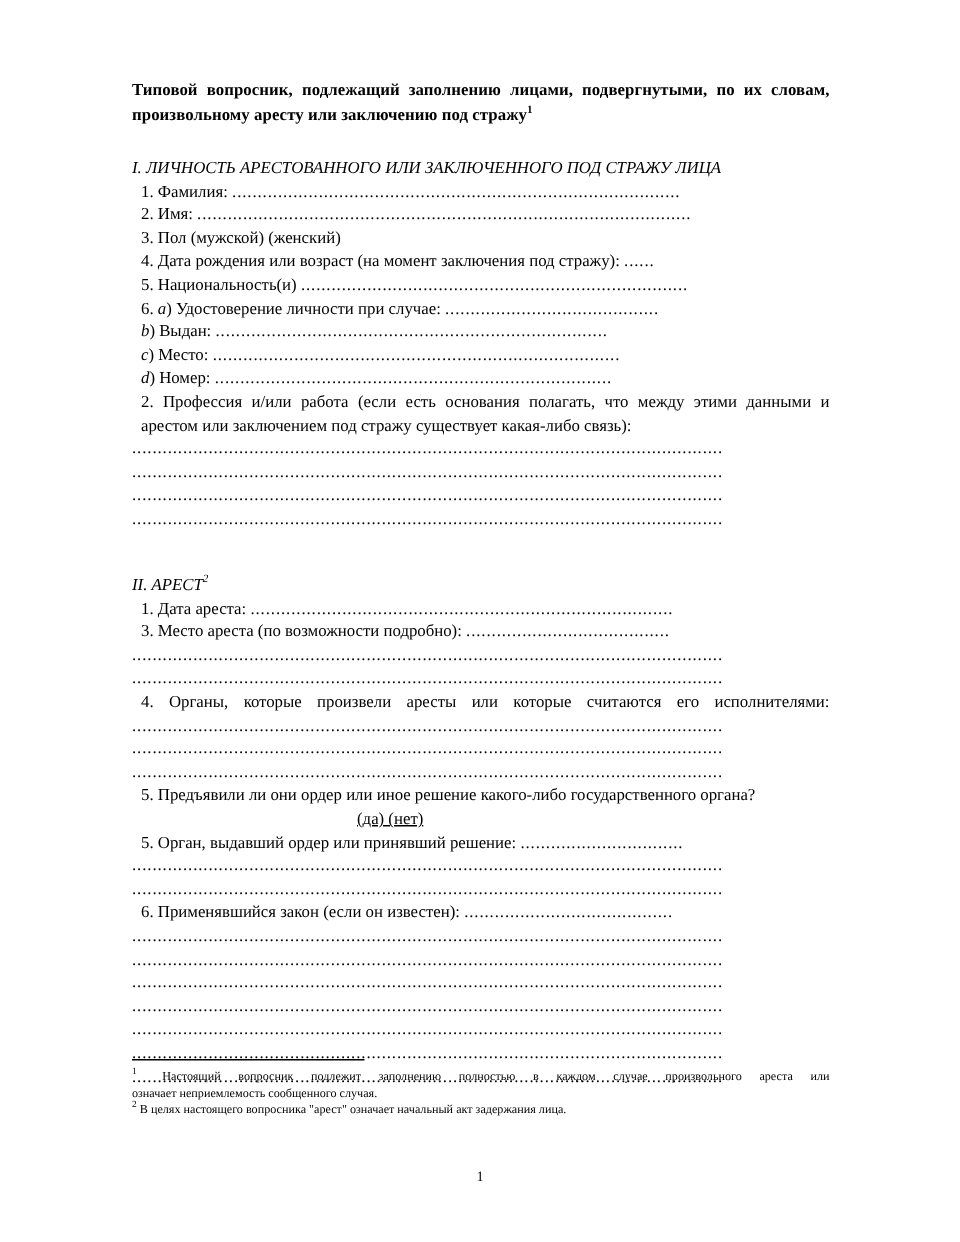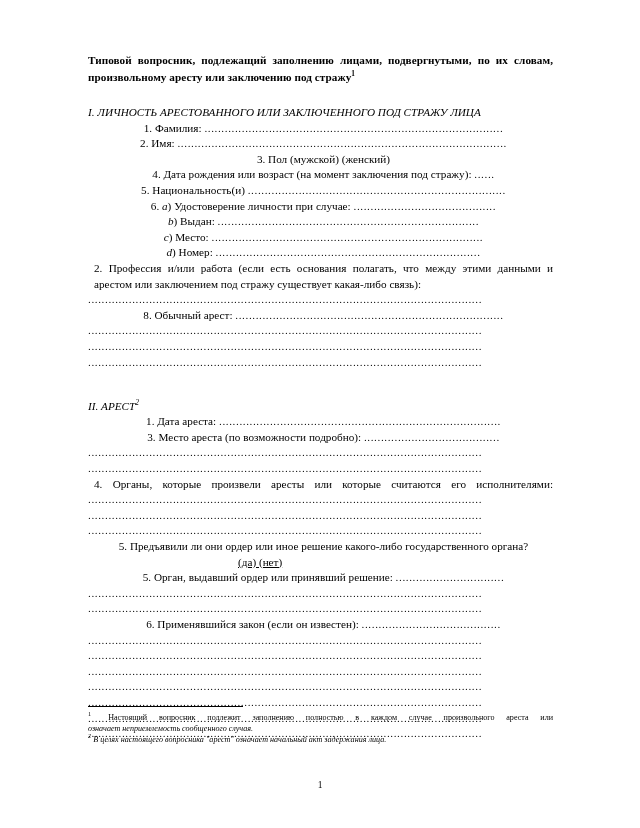--- a/index.html
+++ b/index.html
@@ -60,21 +60,20 @@
   }
 
   
   .line {
     font-size: 11.2px;
     line-height: 15.6px;
     margin: 0;
     padding-left: 6px;
     white-space: nowrap;
     overflow: hidden;
-    text-align: center;
   }
   .line i { font-style: italic; }
 
   
   .dots {
     letter-spacing: 0.6px;
     font-size: 11.2px;
   }
 
   
@@ -136,21 +135,21 @@
     line-height: 11.2px;
     margin: 0;
     text-align: justify;
     text-align-last: left;
   }
   .fn-para .jl {
     display: block;
     text-align: justify;
     text-align-last: justify;
   }
-  .fn-para .ll { display: block; font-style: italic; }
+  .fn-para .ll { display: block; }
   .fn-para sup.fn { font-size: 6.3px; }
   .fn-indent { display: inline-block; width: 17px; }
 
   .page-number {
     position: absolute;
     top: 779px;
     left: 0;
     width: 640px;
     text-align: center;
     font-size: 9.5px;
@@ -180,21 +179,20 @@
     <div class="line"><i>b</i><span>) Выдан:</span> <span class="dots">.............................................................................</span></div>
     <div class="line"><i>c</i><span>) Место:</span> <span class="dots">................................................................................</span></div>
     <div class="line"><i>d</i><span>) Номер:</span> <span class="dots">..............................................................................</span></div>
 
     <div class="para">
       <span class="jl">2. Профессия и/или работа (если есть основания полагать, что между этими данными и</span>
       <span class="ll">арестом или заключением под стражу существует какая-либо связь):</span>
     </div>
     <div class="dotline">....................................................................................................................</div>
 
-    <div class="line"><span>8. Обычный арест:</span> <span class="dots">...............................................................................</span></div>
     <div class="dotline">....................................................................................................................</div>
     <div class="dotline">....................................................................................................................</div>
     <div class="dotline">....................................................................................................................</div>
 
     <div class="gap-lg"></div>
     <div class="gap-md"></div>
 
     <div class="section-head"><span>II. АРЕСТ</span><sup class="fn">2</sup></div>
 
     <div class="line"><span>1. Дата ареста:</span> <span class="dots">...................................................................................</span></div>

